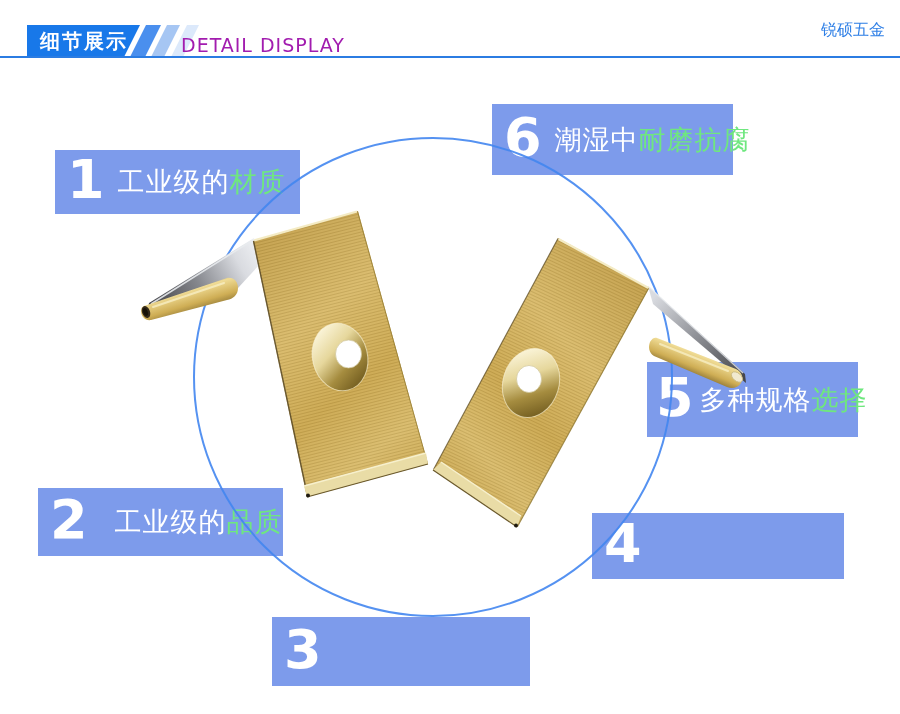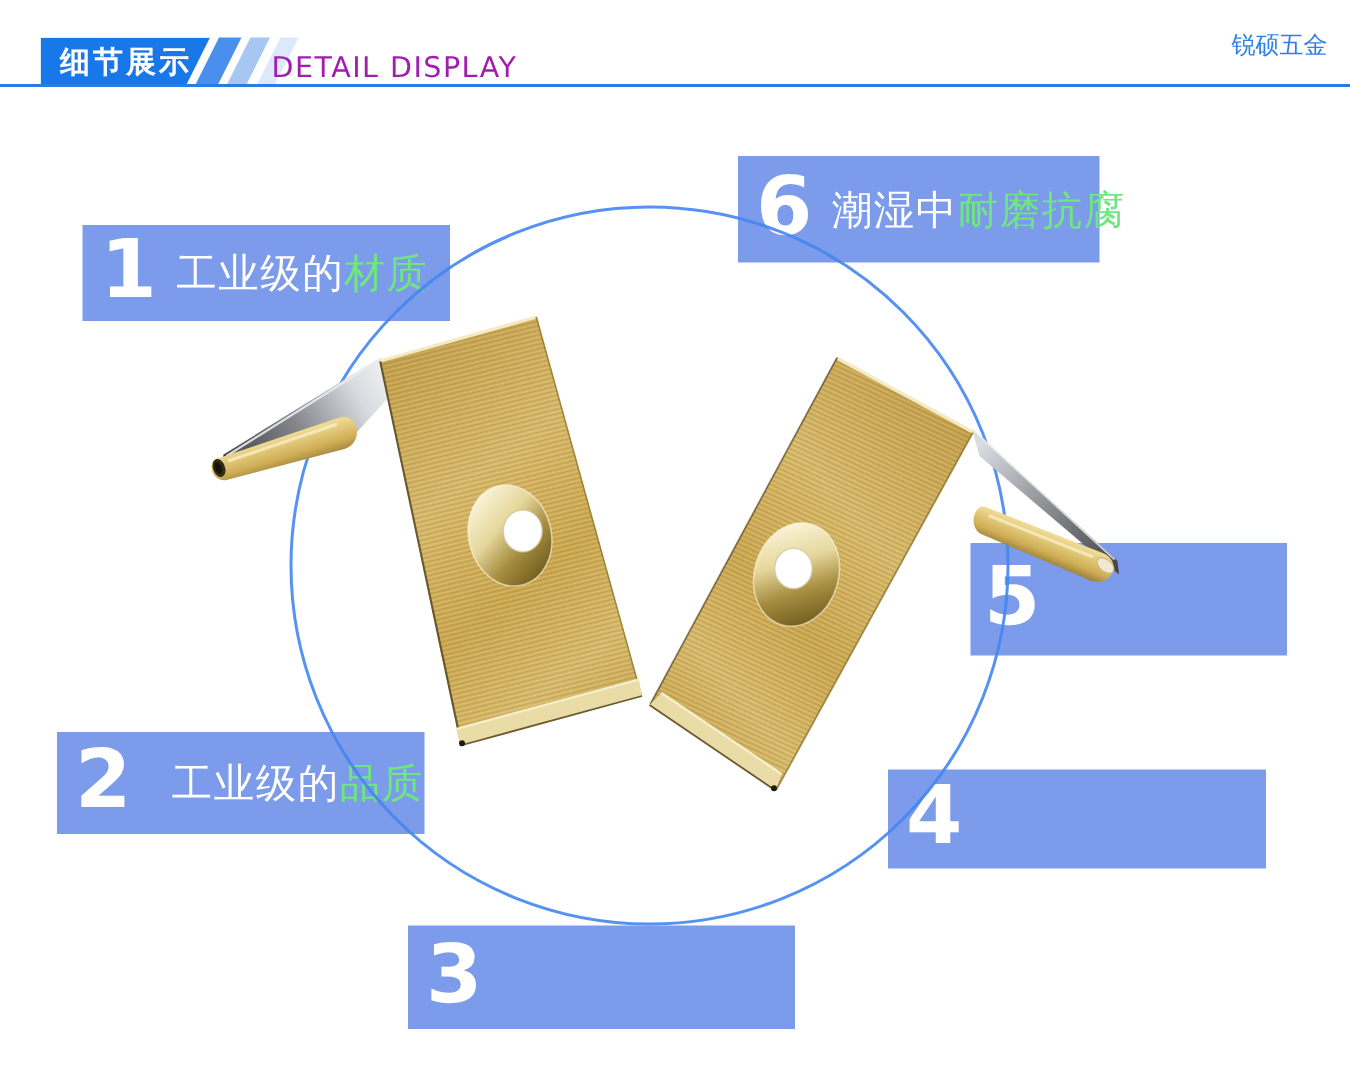--- a/index.html
+++ b/index.html
@@ -77,20 +77,21 @@
       <span class="txt"><span>工业级的</span><span class="green">品质</span></span>
     </div>
     <div class="callout c3">
       <span class="num">3</span>
     </div>
     <div class="callout c4">
       <span class="num">4</span>
     </div>
     <div class="callout c5">
       <span class="num">5</span>
+      <span class="txt"><span>多种规格</span><span class="green">选择</span></span>
     </div>
     <div class="callout c6">
       <span class="num">6</span>
       <span class="txt"><span>潮湿中</span><span class="green">耐磨抗腐</span></span>
     </div>
 
     <svg class="product-svg" viewBox="0 0 900 714" role="img" aria-label="两个金色黄铜角码（带沉头孔和插销脚）">
       <defs>
         <linearGradient id="goldL" gradientUnits="userSpaceOnUse" x1="250" y1="230" x2="440" y2="480">
           <stop offset="0" stop-color="#c19d47"></stop>

